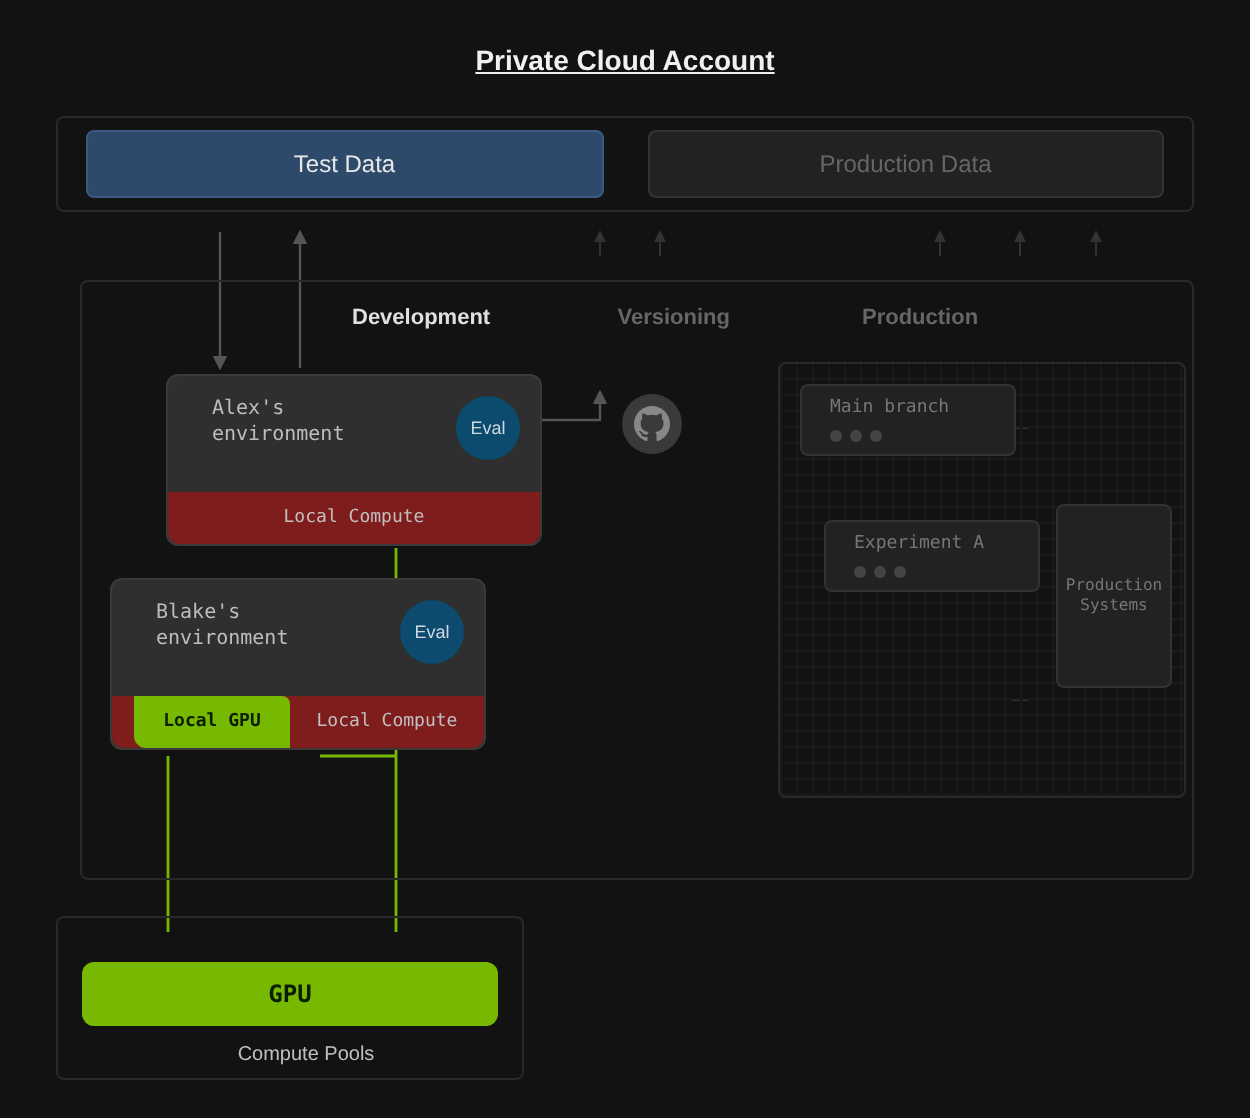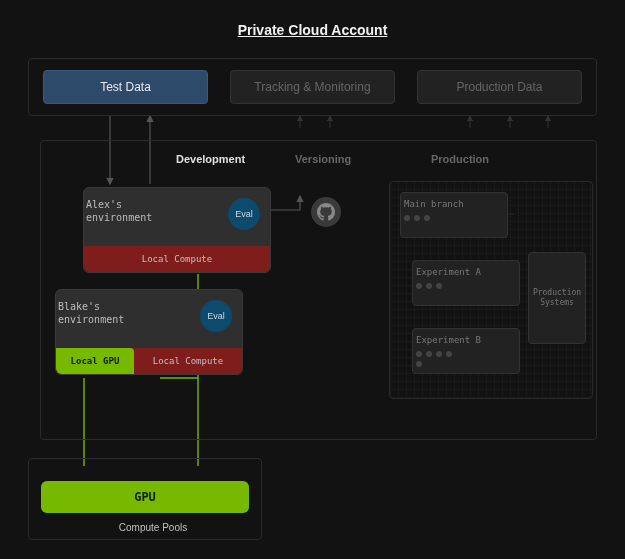--- a/index.html
+++ b/index.html
@@ -16,21 +16,21 @@
     text-align: center;
     font-size: 14px;
     font-weight: 600;
     color: #f0f0f0;
     padding: 22px 0 14px;
     text-decoration: underline;
   }
   .top-row {
     position: absolute;
     left: 28px; right: 28px; top: 58px;
-    height: 58px;
+    height: 48px;
     border: 1px solid #2a2a2a;
     border-radius: 4px;
     display: flex;
     gap: 22px;
     align-items: center;
     padding: 10px 14px;
     text-align: right;
   }
   .top-box {
     flex: 1;
@@ -61,21 +61,21 @@
     position: absolute;
     left: 135px; top: 12px;
     font-size: 11px; font-weight: 600; color: #e0e0e0;
   }
   .env-box {
     position: absolute;
     width: 188px;
     background: #2f2f2f;
     border: 1px solid #3a3a3a;
     border-radius: 6px;
-    padding: 10px 2px 0;
+    padding: 10px 22px 0;
   }
   .env-box.alex { left: 42px; top: 46px; height: 86px; }
   .env-box.blake { left: 14px; top: 148px; height: 86px; }
   .env-name {
     font-size: 10px;
     font-family: ui-monospace, Menlo, Consolas, monospace;
     color: #bdbdbd;
     line-height: 1.3;
   }
   .eval-badge {
@@ -104,28 +104,29 @@
     color: #c0c0c0;
     font-family: ui-monospace, Menlo, Consolas, monospace;
   }
   .local-cell.gpu {
     background: #76b900;
     color: #0b1f00;
     border-bottom-left-radius: 6px;
     font-weight: 600;
     max-width: 78px;
     border-top-right-radius: 4px;
+    margin-left: 11px;
   }
   
   .versioning-col {
     position: absolute;
     left: 254px; top: 12px;
     width: 70px;
     font-size: 11px; font-weight: 600; color: #666;
-    text-align: left;
+    text-align: right;
   }
   .gh-circle {
     position: absolute;
     left: 270px; top: 56px;
     width: 30px; height: 30px;
     border-radius: 50%;
     background: #3a3a3a;
     display: flex; align-items: center; justify-content: center;
   }
   .gh-circle svg { width: 18px; height: 18px; fill: #888; }
@@ -140,25 +141,25 @@
     left: 348px; top: 40px;
     width: 204px; height: 218px;
     border: 1px solid #2a2a2a;
     border-radius: 4px;
     background-image:
       repeating-linear-gradient(0deg, #1a1a1a 0, #1a1a1a 1px, transparent 1px, transparent 8px),
       repeating-linear-gradient(90deg, #1a1a1a 0, #1a1a1a 1px, transparent 1px, transparent 8px);
   }
   .prod-box {
     position: absolute;
-    width: 108px; height: 46px;
+    width: 108px; height: 36px;
     background: #222;
     border: 1px solid #333;
     border-radius: 4px;
-    padding: 6px 3px;
+    padding: 6px 14px;
     font-size: 9px;
     font-family: ui-monospace, Menlo, Consolas, monospace;
     color: #777;
   }
   .prod-box .dots { display: flex; gap: 4px; margin-top: 6px; }
   .prod-box .dots span { width: 6px; height: 6px; border-radius: 50%; background: #444; }
   .prod-box.main { left: 10px; top: 10px; }
   .prod-box.expA { left: 22px; top: 78px; }
   .prod-box.expB { left: 22px; top: 146px; }
   .prod-box.expB .dots { flex-wrap: wrap; width: 42px; }
@@ -250,21 +251,20 @@
 
   <line x1="494" y1="214" x2="514" y2="214" class="line-dim"></line>
   <line x1="506" y1="282" x2="514" y2="282" class="line-dim"></line>
   <line x1="506" y1="350" x2="514" y2="350" class="line-dim"></line>
 </svg>
 
 <div class="title">Private Cloud Account</div>
 
 <div class="top-row">
   <div class="top-box active">Test Data</div>
-  <div class="top-box">Tracking &amp; Monitoring</div>
   <div class="top-box">Production Data</div>
 </div>
 
 <div class="main-container">
   <div class="dev-label">Development</div>
 
   <div class="env-box alex">
     <div class="env-name" style="white-space: pre-line;">Alex's
 environment</div>
     <div class="eval-badge">Eval</div>
@@ -301,30 +301,20 @@
         </div>
     </div>
     <div class="prod-box expA">
       <span>Experiment A</span>
       <div class="dots">
           <span></span>
           <span></span>
           <span></span>
         </div>
     </div>
-    <div class="prod-box expB">
-      <span>Experiment B</span>
-      <div class="dots">
-          <span></span>
-          <span></span>
-          <span></span>
-          <span></span>
-          <span></span>
-        </div>
-    </div>
     <div class="prod-sys" style="white-space: pre-line;">Production
 Systems</div>
   </div>
 </div>
 
 <div class="compute-pools">
   <div class="pool">GPU</div>
   <div class="compute-label">Compute Pools</div>
 </div>
 

